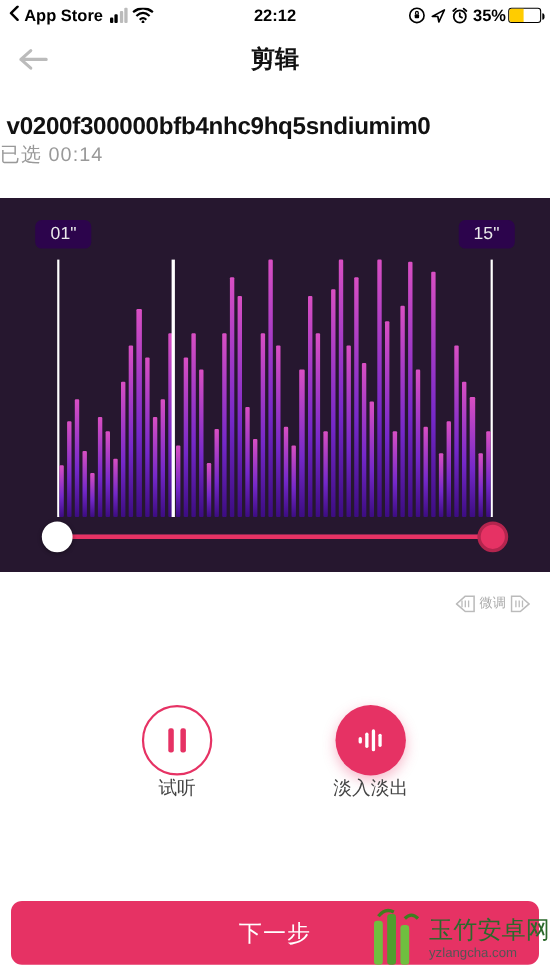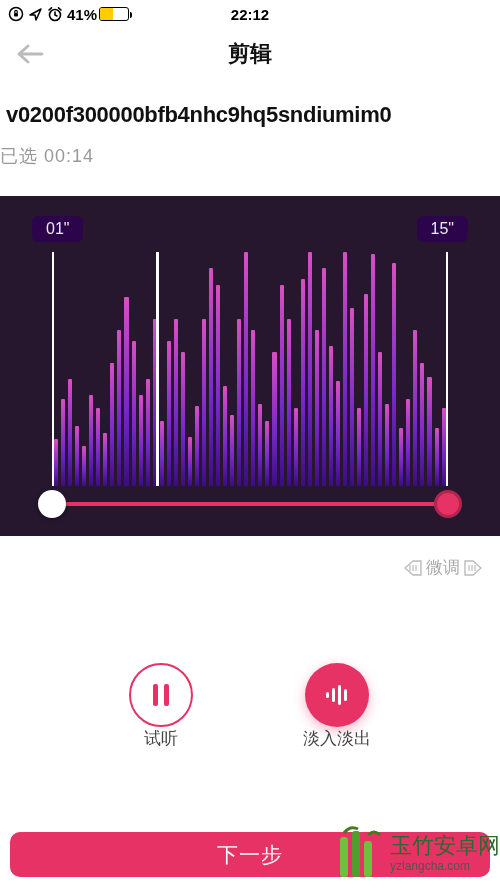--- a/index.html
+++ b/index.html
@@ -13,52 +13,74 @@
   .wifi-icon svg, .lock-rot svg, .nav-icon svg, .alarm-icon svg { display: block; }
   .battery { display: flex; align-items: center; gap: 2px; font-size: 15px; font-weight: 600; }
   .battery-shell { width: 30px; height: 14px; border: 1.5px solid #000; border-radius: 3px; position: relative; display: flex; align-items: center; }
   .battery-shell::after { content: ""; position: absolute; right: -4px; top: 4px; width: 2.5px; height: 6px; background: #000; border-radius: 0 2px 2px 0; }
   .battery-fill { height: 100%; background: #ffcc00; border-radius: 2px 0 0 2px; }
   .nav-bar { height: 52px; position: relative; display: flex; align-items: center; justify-content: center; }
   .nav-back { position: absolute; left: 10px; top: 50%; transform: translateY(-50%); width: 40px; height: 40px; display: flex; align-items: center; justify-content: center; }
   .nav-title { font-size: 22px; font-weight: 700; color: #111; }
   .file-block { text-align: left; margin-top: 22px; }
   .file-id { font-size: 22px; font-weight: 600; color: #111; letter-spacing: -0.3px; white-space: nowrap; overflow: hidden; padding: 0 6px; }
-  .selected-dur { margin-top: 16px; font-size: 18px; color: #999; letter-spacing: 1px; }
+  .selected-dur { font-size: 18px; color: #999; letter-spacing: 1px; }
   .waveform-panel { margin-top: 28px; width: 100%; height: 340px; background: #26172f; position: relative; }
   .time-badge { position: absolute; top: 20px; background: #2c044c; color: #eaeaea; font-size: 16px; font-weight: 500; padding: 4px 14px; border-radius: 6px; }
   .badge-start { left: 32px; }
   .badge-end { right: 32px; }
   .bar-region { position: absolute; top: 56px; bottom: 50px; left: 52px; right: 52px; display: flex; align-items: flex-end; gap: 3px; border-left: 2px solid #fff; border-right: 2px solid #fff; }
   .bar-region .bar { flex: 1; background: linear-gradient(180deg, #d94fc3 0%, #7528c9 60%, #3c0c82 100%); border-radius: 1px; }
   .playhead { position: absolute; top: 56px; bottom: 50px; width: 3px; background: #fff; left: 156px; }
   .slider-track { position: absolute; left: 52px; right: 52px; bottom: 30px; height: 4px; background: #3d2b4a; border-radius: 2px; }
   .slider-fill { position: absolute; left: 0; right: 0; top: 0; bottom: 0; background: #e63264; border-radius: 2px; }
   .handle { position: absolute; width: 28px; height: 28px; border-radius: 50%; top: 50%; transform: translate(-50%, -50%); }
   .handle-start { background: #fff; left: 0; box-shadow: 0 1px 4px rgba(0, 0, 0, .4); }
   .handle-end { background: #e63264; left: 100%; border: 3px solid #b3254e; }
-  .fine-tune { display: flex; justify-content: flex-end; align-items: center; padding: 20px 18px 0; color: #aaa; font-size: 17px; gap: 4px; }
+  .fine-tune { display: flex; justify-content: flex-end; align-items: center; padding: 20px 18px 0; color: #aaa; font-size: 12px; gap: 4px; }
   .fine-arrow { display: inline-flex; }
   .actions { display: flex; justify-content: center; gap: 110px; margin-top: 84px; }
   .action { display: flex; flex-direction: column; align-items: center; }
   .action-btn { width: 64px; height: 64px; border-radius: 50%; display: flex; align-items: center; justify-content: center; }
   .btn-preview { background: #fff; border: 2.5px solid #e63264; }
   .btn-fade { background: #e63264; box-shadow: 0 4px 12px rgba(230, 50, 100, .35); }
   .action-label { font-size: 17px; color: #444; }
-  .primary-btn { position: absolute; left: 10px; right: 10px; bottom: 12px; height: 45px; background: #e63264; border-radius: 10px; display: flex; align-items: center; justify-content: center; color: #fff; font-size: 21px; font-weight: 500; letter-spacing: 1px; }
+  .primary-btn { position: absolute; left: 10px; right: 10px; bottom: 12px; height: 58px; background: #e63264; border-radius: 10px; display: flex; align-items: center; justify-content: center; color: #fff; font-size: 21px; font-weight: 500; letter-spacing: 1px; }
   .watermark { position: absolute; right: 0; bottom: 6px; display: flex; align-items: center; gap: 4px; background: rgba(0, 0, 0, .0); pointer-events: none; }
   .wm-logo { width: 60px; height: 60px; position: relative; }
   .wm-text { text-align: left; line-height: 1.2; }
   .wm-cn { font-size: 22px; font-weight: 400; color: #2b6a2c; }
   .wm-py { font-size: 12px; color: #555; }
 </style>
 </head>
 <body>
 
 <div class="status-bar">
+  <div class="status-left">
+    <span class="back-chev">
+      <svg width="10" height="14" viewBox="0 0 10 14">
+          <path d="M8 1 L2 7 L8 13" stroke="#000" stroke-width="2.2" fill="none" stroke-linecap="round" stroke-linejoin="round"></path>
+        </svg>
+    </span>
+    <span>App Store</span>
+    <span class="signal-bars">
+      <span class="b1"></span>
+        <span class="b2"></span>
+        <span class="b3"></span>
+        <span class="b4"></span>
+    </span>
+    <span class="wifi-icon">
+      <svg width="20" height="14" viewBox="0 0 20 14">
+          <path d="M1 4 Q10 -3 19 4" stroke="#000" stroke-width="2" fill="none"></path>
+          <path d="M4 7.5 Q10 2 16 7.5" stroke="#000" stroke-width="2" fill="none"></path>
+          <path d="M7 11 Q10 8 13 11" stroke="#000" stroke-width="2" fill="none"></path>
+          <circle cx="10" cy="13" r="1.3" fill="#000"></circle>
+        </svg>
+    </span>
+  </div>
   <div style="position:absolute;left:50%;transform:translateX(-50%);">22:12</div>
   <div class="status-right">
     <span class="lock-rot">
       <svg width="16" height="16" viewBox="0 0 16 16">
           <circle cx="8" cy="8" r="6.5" stroke="#000" stroke-width="1.5" fill="none"></circle>
           <rect x="6" y="7" width="4" height="3.5" rx="0.8" fill="#000"></rect>
           <path d="M6.8 7 V5.6 a1.2 1.2 0 0 1 2.4 0 V7" stroke="#000" stroke-width="1.2" fill="none"></path>
         </svg>
     </span>
     <span class="nav-icon">
@@ -67,21 +89,21 @@
         </svg>
     </span>
     <span class="alarm-icon">
       <svg width="16" height="16" viewBox="0 0 16 16">
           <circle cx="8" cy="9" r="5.5" stroke="#000" stroke-width="1.6" fill="none"></circle>
           <path d="M8 6 V9 L10 10" stroke="#000" stroke-width="1.6" fill="none" stroke-linecap="round"></path>
           <path d="M2 4 L4.5 1.8 M14 4 L11.5 1.8" stroke="#000" stroke-width="1.6" stroke-linecap="round"></path>
         </svg>
     </span>
     <span class="battery">
-      <span>41%</span>
+      <span>35%</span>
       <span class="battery-shell">
           <span class="battery-fill" id="batt-fill" style="width: 48%;"></span>
         </span>
     </span>
   </div>
 </div>
 
 <div class="nav-bar">
   <div class="nav-back">
     <svg width="28" height="22" viewBox="0 0 28 22">

